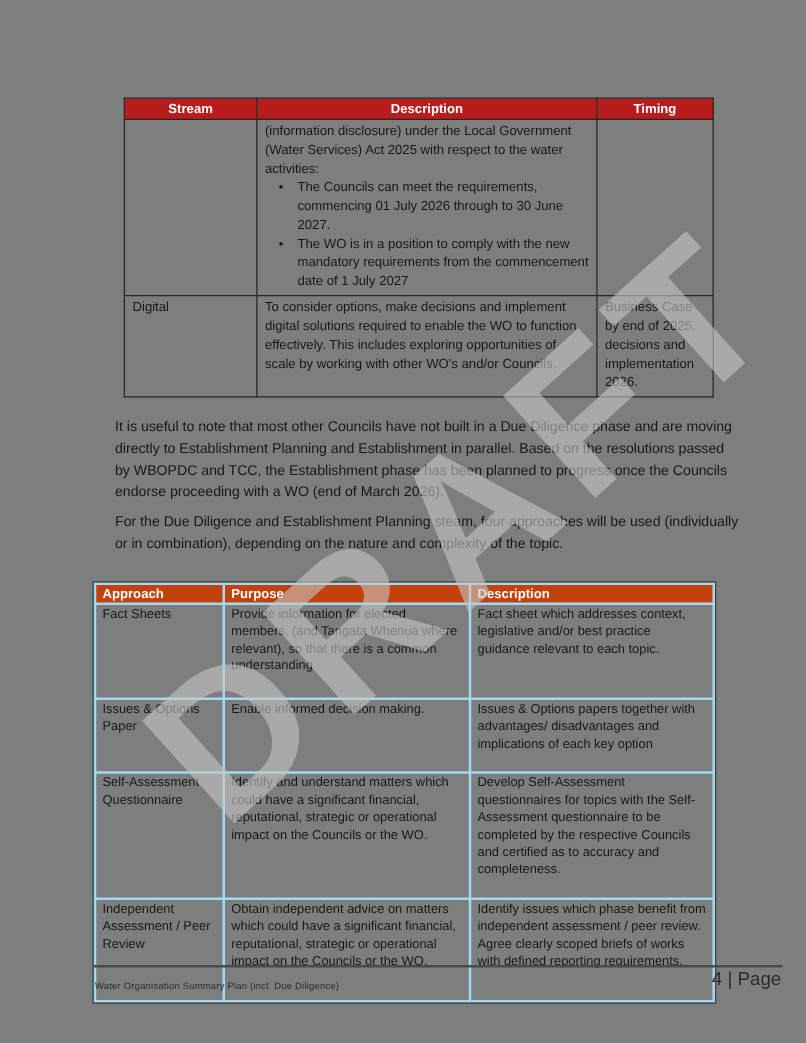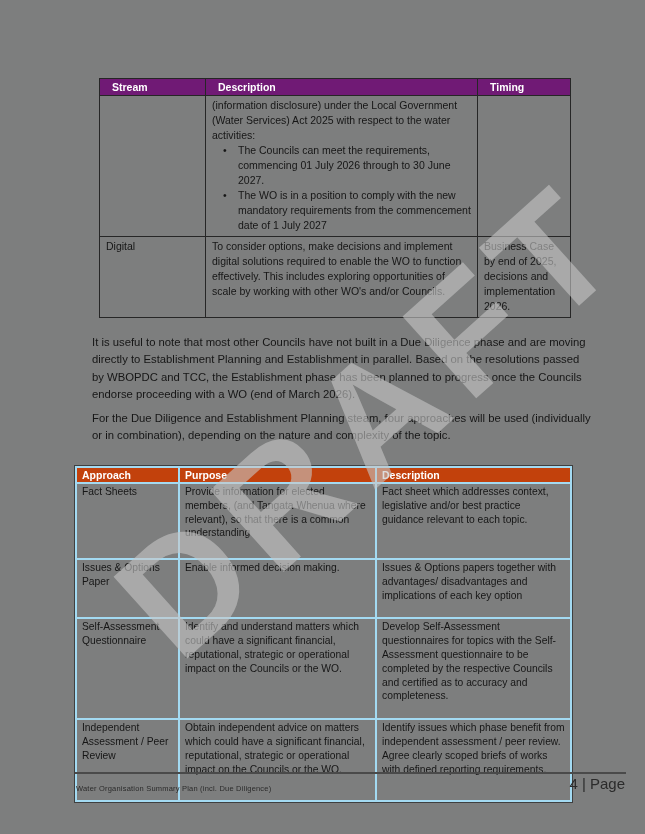--- a/index.html
+++ b/index.html
@@ -9,21 +9,21 @@
     font-family:"Liberation Sans",sans-serif;
     color:#161616;
   }
   .page{position:absolute;inset:0}
 
   
   table{border-collapse:collapse;table-layout:fixed;position:absolute}
 
   .t1{left:99px;top:78px;width:471px}
   .t1 th,.t1 td{border:1px solid #262626}
-  .t1 th{background:#701a75;color:#fff;text-align:left;font-size:10.5px;padding:2px 12px;font-weight:bold}
+  .t1 th{background:#b91c1c;color:#fff;text-align:center;font-size:10.5px;padding:2px 12px;font-weight:bold}
   .t1 td{font-size:10.5px;line-height:15px;padding:2px 6px 3px;vertical-align:top}
   .t1 .r1 td{height:135px}
   .t1 .r2 td{height:70px}
 
   .t2{left:75px;top:466px;width:495px;outline:1px solid #3f3f3f}
   .t2 th,.t2 td{border:2px solid #a3daf2}
   .t2 th{background:#c2410c;color:#fff;text-align:left;font-size:10.5px;padding:1px 5px;font-weight:bold}
   .t2 td{font-size:10.3px;line-height:13.8px;padding:1px 5px 15px;vertical-align:top}
   .t2 .r1 td{height:58px}
   .t2 .r2 td{height:37px}

